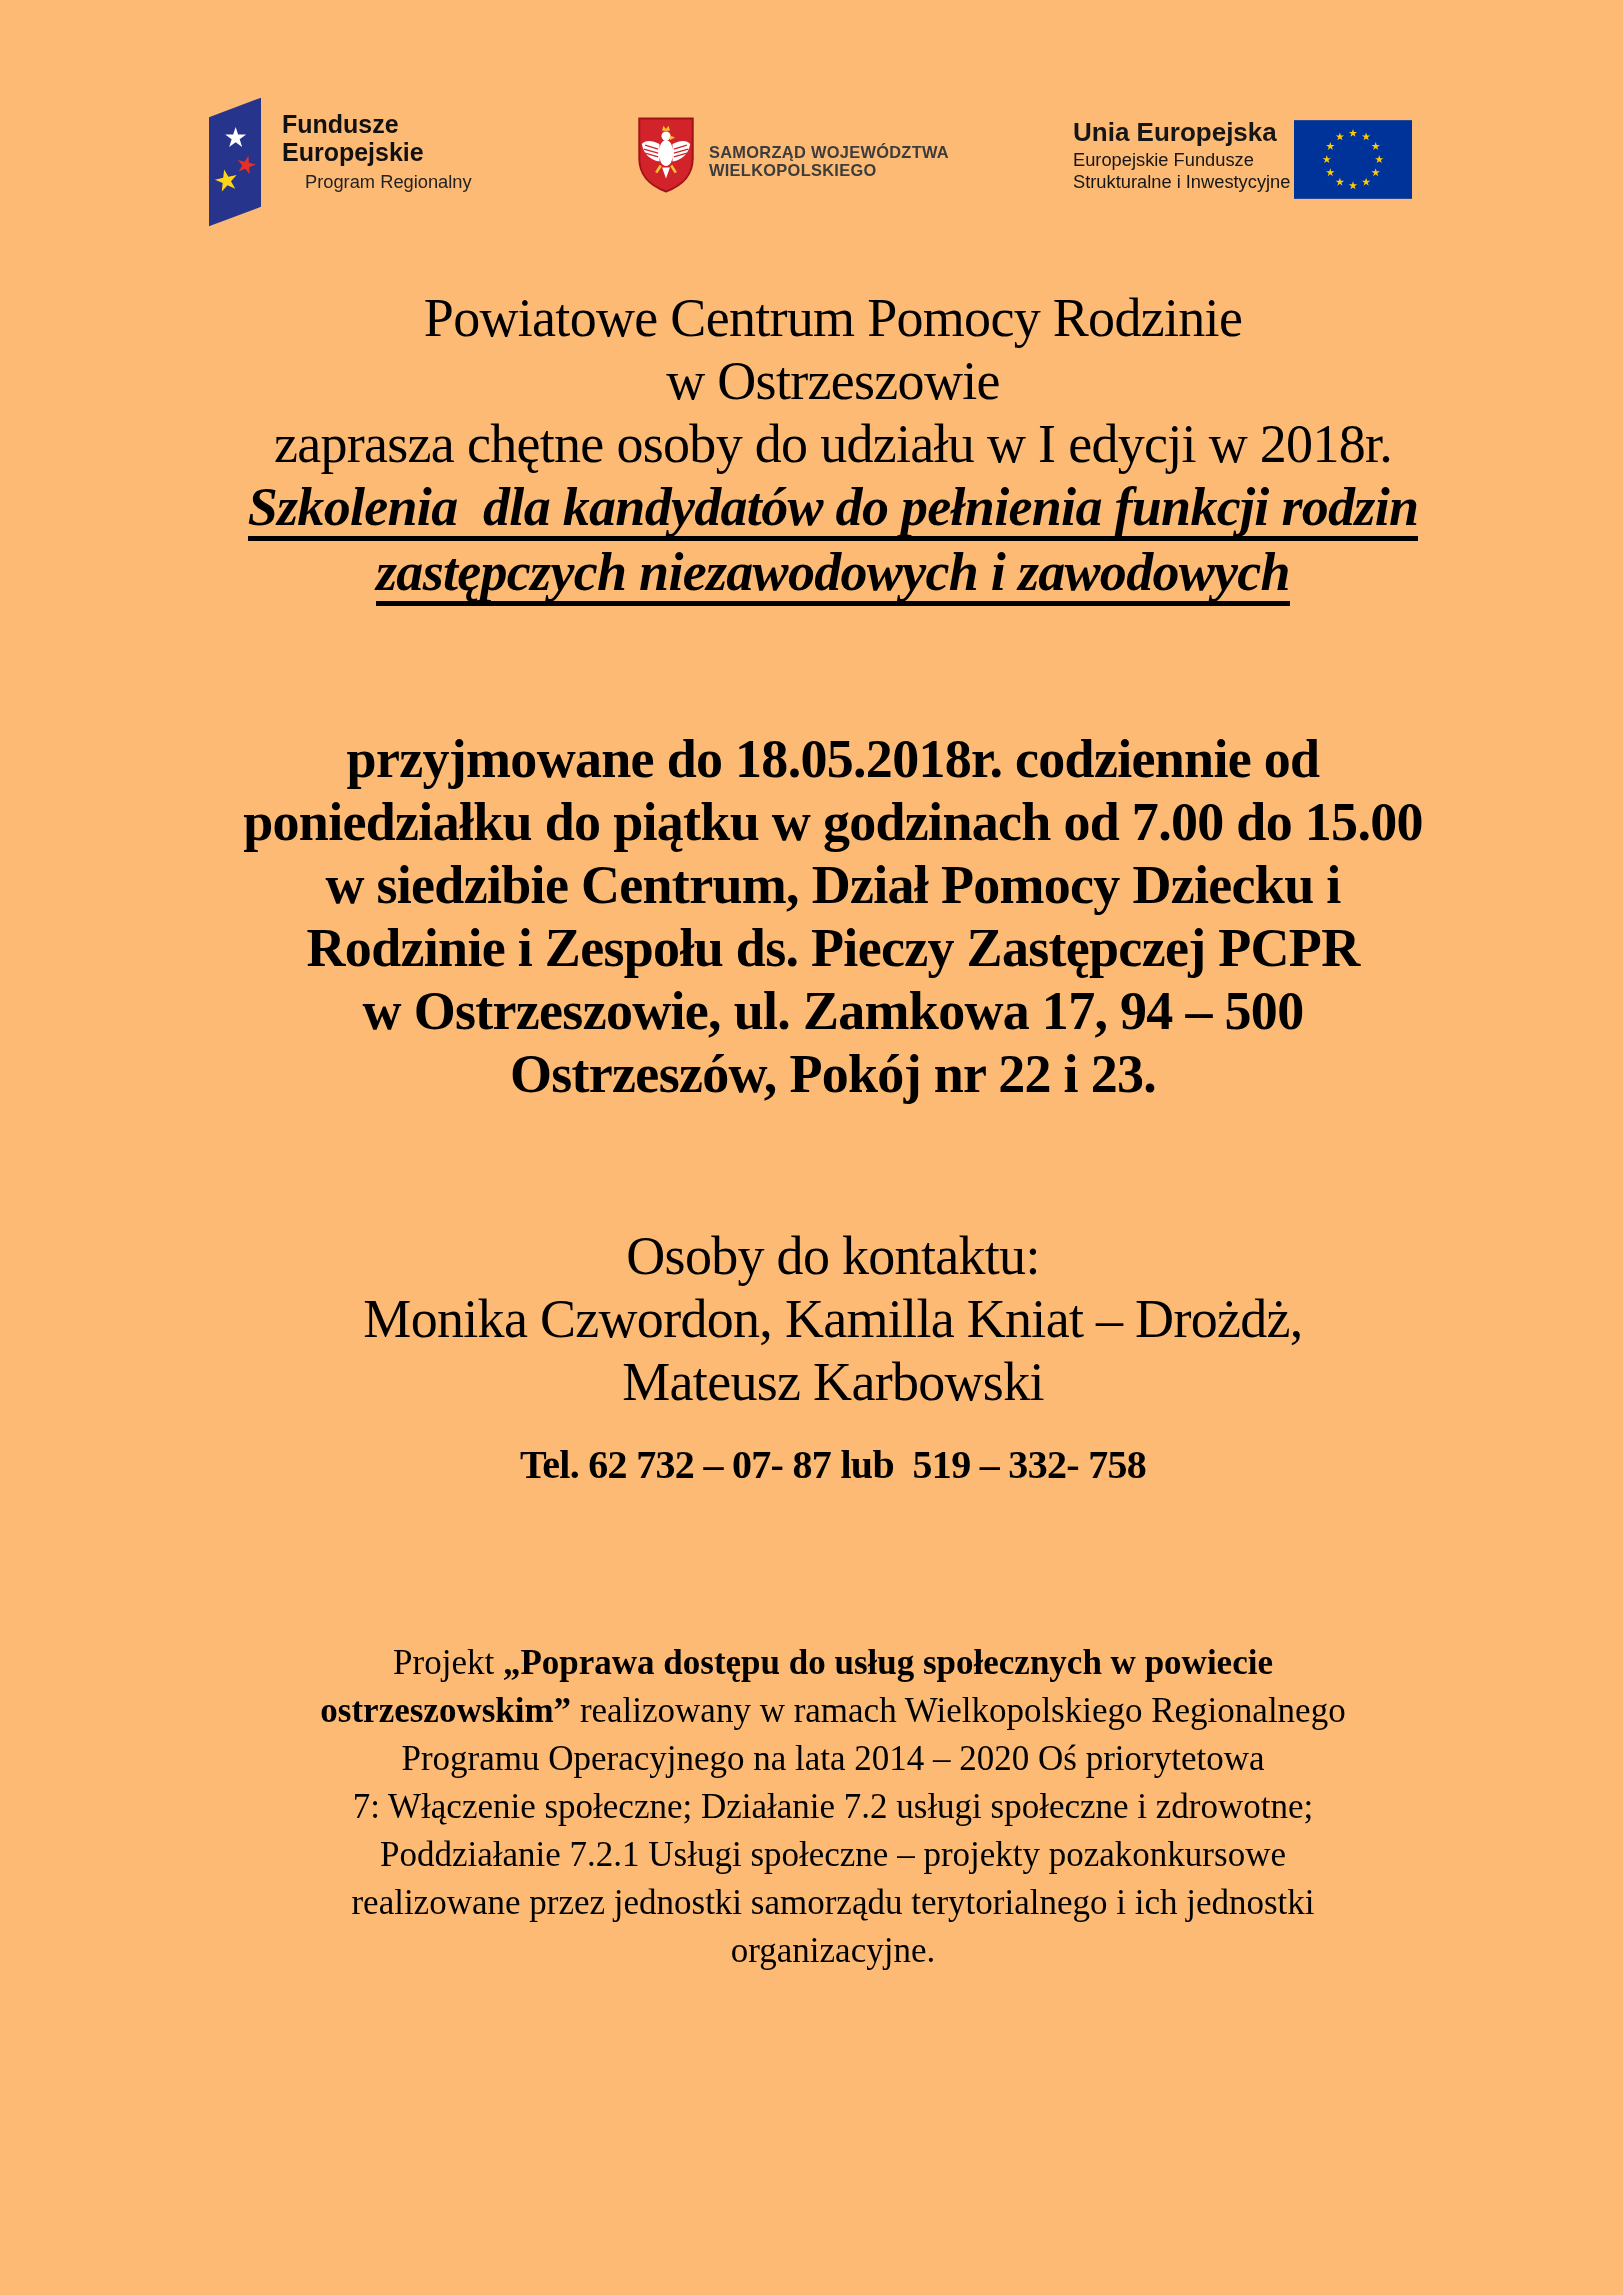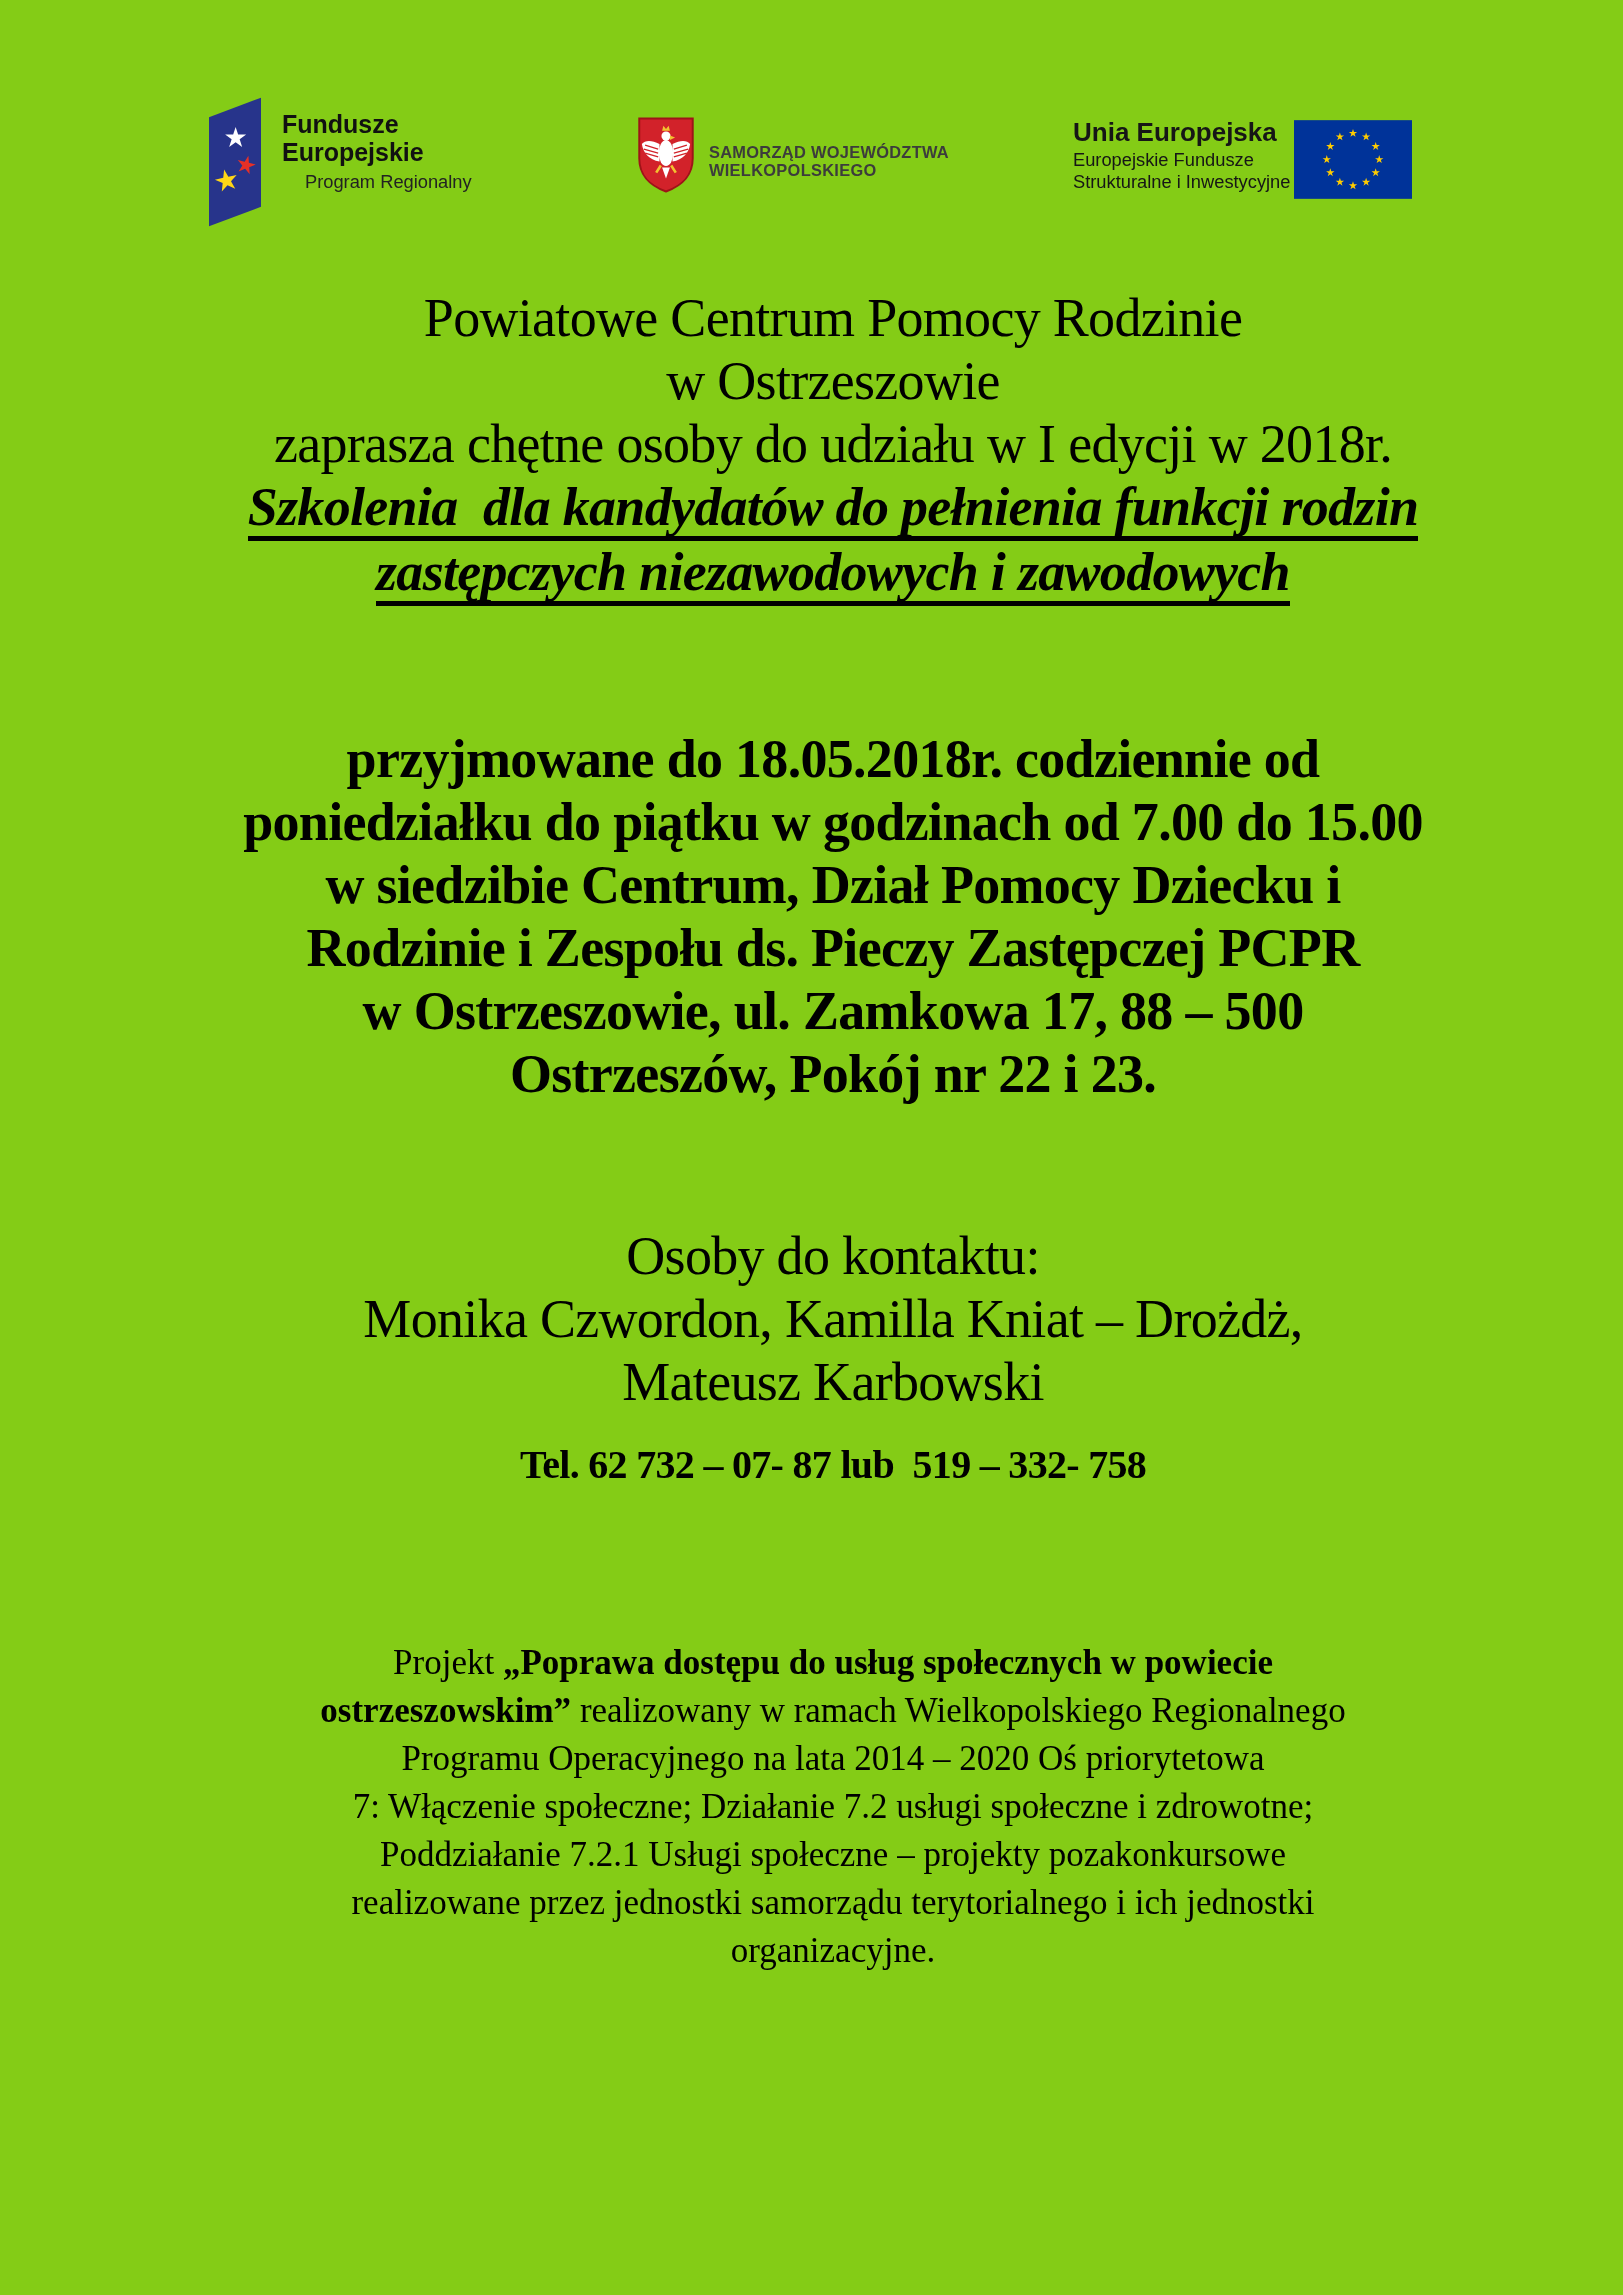--- a/index.html
+++ b/index.html
@@ -1,20 +1,20 @@
 <!DOCTYPE html>
 <html lang="pl" style="font-size:10.5px"><head>
 <meta charset="utf-8">
 <style>
   html,body{margin:0;padding:0;background:#888;}
   .page{
     position:relative;
     width:1623px;height:2295px;
     margin:0 auto;
-    background:#84cc16;
+    background:#fdba74;
     overflow:hidden;
     font-family:"Liberation Serif", serif;
     color:#000;
   }
   
   .logo{position:absolute;}
   .logo-fe{left:209px;top:94px;width:262px;height:137px;}
   .fe-flag{position:absolute;left:0;top:2.6px;}
   .fe-text{position:absolute;left:73px;top:15.7px;font-family:"Liberation Sans",sans-serif;}
   .fe-title{font-size:25px;font-weight:bold;line-height:28px;color:#111;}
@@ -123,21 +123,21 @@
       <div class="line">zaprasza chętne osoby do udziału w I edycji w 2018r.</div>
       <div class="line title-emph"><span class="u">Szkolenia  dla kandydatów do pełnienia funkcji rodzin</span></div>
       <div class="line title-emph"><span class="u">zastępczych niezawodowych i zawodowych</span></div>
     </div>
 
     <div class="block notice-block">
       <div class="line">przyjmowane do 18.05.2018r. codziennie od</div>
       <div class="line">poniedziałku do piątku w godzinach od 7.00 do 15.00</div>
       <div class="line">w siedzibie Centrum, Dział Pomocy Dziecku i</div>
       <div class="line">Rodzinie i Zespołu ds. Pieczy Zastępczej PCPR</div>
-      <div class="line">w Ostrzeszowie, ul. Zamkowa 17, 88 – 500</div>
+      <div class="line">w Ostrzeszowie, ul. Zamkowa 17, 94 – 500</div>
       <div class="line">Ostrzeszów, Pokój nr 22 i 23.</div>
     </div>
 
     <div class="block contact-block">
       <div class="line">Osoby do kontaktu:</div>
       <div class="line">Monika Czwordon, Kamilla Kniat – Drożdż,</div>
       <div class="line">Mateusz Karbowski</div>
     </div>
 
     <div class="block phone-block">

